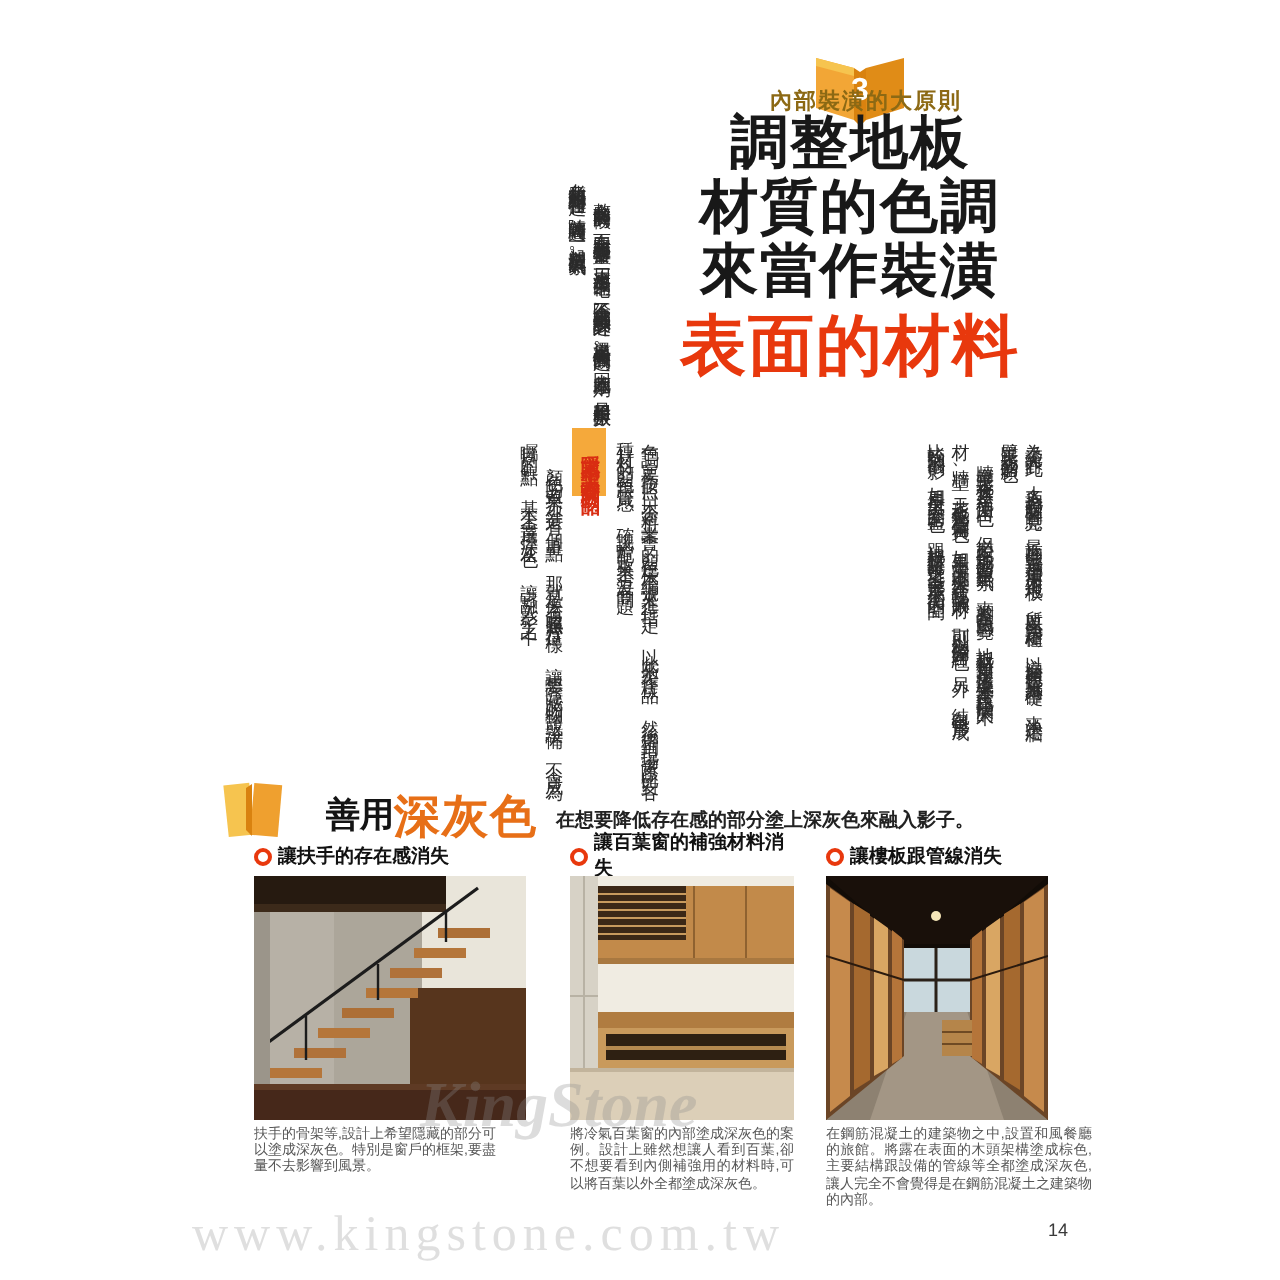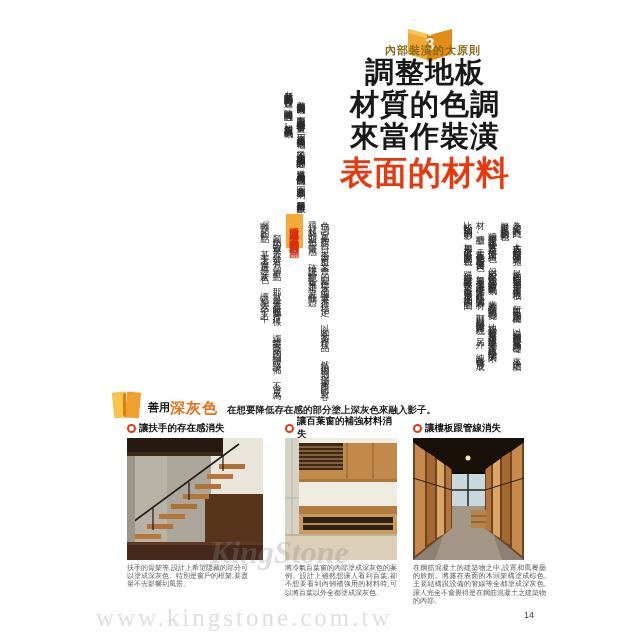--- a/index.html
+++ b/index.html
@@ -26,24 +26,24 @@
   .block-right{top:214px;right:117px;height:143px;letter-spacing:1.6px;line-height:1.36;}
   .block-left{top:214px;right:309px;height:175px;letter-spacing:3.2px;line-height:1.38;}
   .subhead{display:block;inline-size:fit-content;margin:0 3px;padding:5px 2px;
         background:#f5a93b;color:#d92d12;letter-spacing:2.2px;
         font-family:"Liberation Sans","DejaVu Sans",sans-serif;font-weight:900;font-size:9.5px;}
   .bold-gothic{font-family:"Liberation Sans","DejaVu Sans",sans-serif;font-weight:900;}
 
   
   .section-header{position:absolute;left:110px;top:390px;display:flex;align-items:flex-end;}
   .section-icon{width:33px;height:31px;margin-right:5px;}
-  .section-black{font-family:Liberation Mono, monospace;font-weight:900;
-        font-size:11px;color:#141414;line-height:26px;}
+  .section-black{font-family:Liberation Serif, serif;font-weight:900;
+        font-size:17px;color:#141414;line-height:26px;margin-left:15px;}
   .section-orange{font-family:"Liberation Sans","DejaVu Sans",sans-serif;font-weight:900;
-        font-size:15px;color:#e76f17;line-height:26px;letter-spacing:1px;}
+        font-size:23px;color:#e76f17;line-height:26px;letter-spacing:1px;}
   .section-desc{font-family:"Liberation Sans","DejaVu Sans",sans-serif;font-weight:700;
         font-size:9.5px;color:#222;margin-left:9px;padding-bottom:4px;}
 
   
   .figure{position:absolute;top:422px;}
   .fig1{left:127px;width:121px;}
   .fig2{left:285px;width:112px;}
   .fig3{left:413px;width:133px;}
   .fig-title{display:flex;align-items:center;font-family:"Liberation Sans","DejaVu Sans",sans-serif;
         font-weight:900;font-size:9.5px;color:#111;height:12px;}

